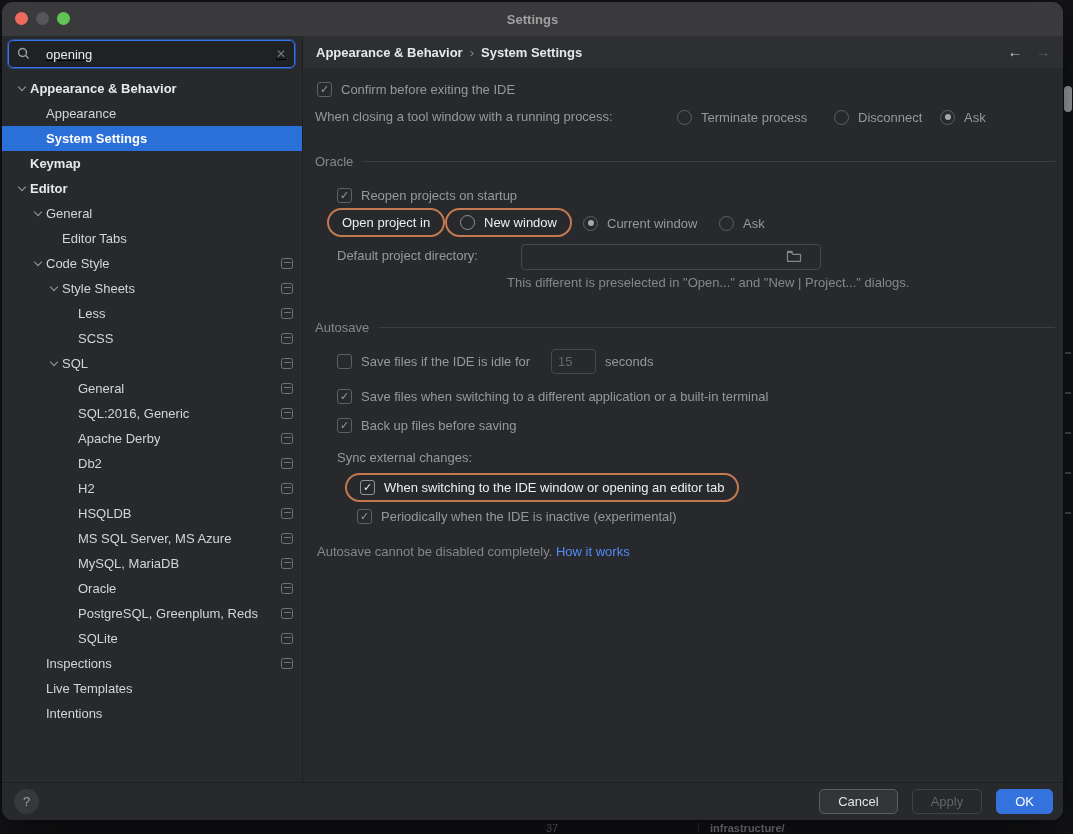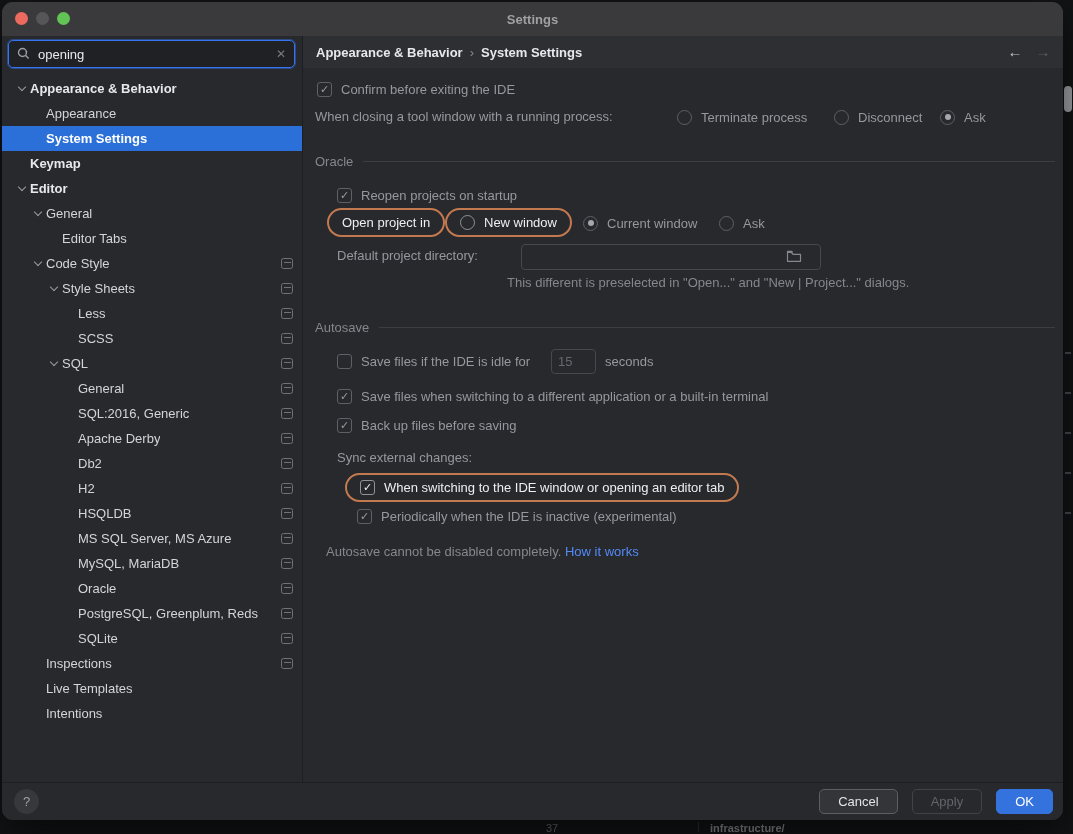--- a/index.html
+++ b/index.html
@@ -22,21 +22,21 @@
   #title { color:#a0a0a2; font-weight:700; }
   #lights { position:absolute; left:13px; top:10px; display:flex; gap:8px; }
   .light { width:13px; height:13px; border-radius:50%; }
   .red{background:#ec6a5e;} .gray{background:#565658;} .green{background:#61c454;}
 
   
   #sidebar { position:absolute; left:0; top:34px; width:301px; bottom:38px; background:#27292c;
              border-right:1px solid #1d1e20; }
   #searchbox { position:absolute; left:6px; top:4px; width:287px; height:28px; background:#1f2124;
                border:1px solid #3574F0; outline:1px solid rgba(53,116,240,.45); border-radius:5px;
-               display:flex; align-items:center; padding:0 8px; gap:6px; }
+               display:flex; align-items:center; padding:0 8px; gap:14px;text-decoration:underline; }
   #searchbox input { flex:1; background:transparent; border:none; outline:none; color:#e8eaec;
                      font-family:"Liberation Sans",sans-serif; font-size:13px; caret-color:#fff; }
   #search-clear { color:#797c80; font-size:12px; cursor:pointer; }
   #tree { position:absolute; top:40px; left:0; right:0; bottom:0; color:#d3d5d9; }
   .row { height:25px; display:flex; align-items:center; position:relative; padding-right:6px; cursor:pointer; }
   .row .chev { width:16px; flex:0 0 16px; display:flex; justify-content:center; align-items:center; }
   .row .chev i { width:6px; height:6px; border-right:1.5px solid #9a9da2; border-bottom:1.5px solid #9a9da2;
                  transform:rotate(45deg); margin-top:-3px; }
   .l0{padding-left:12px;} .l1{padding-left:28px;} .l2{padding-left:44px;} .l3{padding-left:60px;}
   .row.bold{ font-weight:700; color:#e6e8eb; }
@@ -378,21 +378,21 @@
       <span class="brighttext">When switching to the IDE window or opening an editor tab</span>
     </div>
 
     <div class="abs opt" style="left:54px; top:469px;">
       <span class="cb">
           <span class="ck">✓</span>
         </span>
       <span class="dimtext">Periodically when the IDE is inactive (experimental)</span>
     </div>
 
-    <div class="abs" style="left:14px; top:508px;margin-left:9px;">
+    <div class="abs" style="left:14px; top:508px;">
       <span class="dimmer">Autosave cannot be disabled completely.</span>
       <span class="link">How it works</span>
     </div>
   </div>
 
   <div id="footer">
     <div id="help-btn">?</div>
     <div id="footer-buttons">
       <button class="btn" id="btn-cancel">Cancel</button>
       <button class="btn" id="btn-apply">Apply</button>

